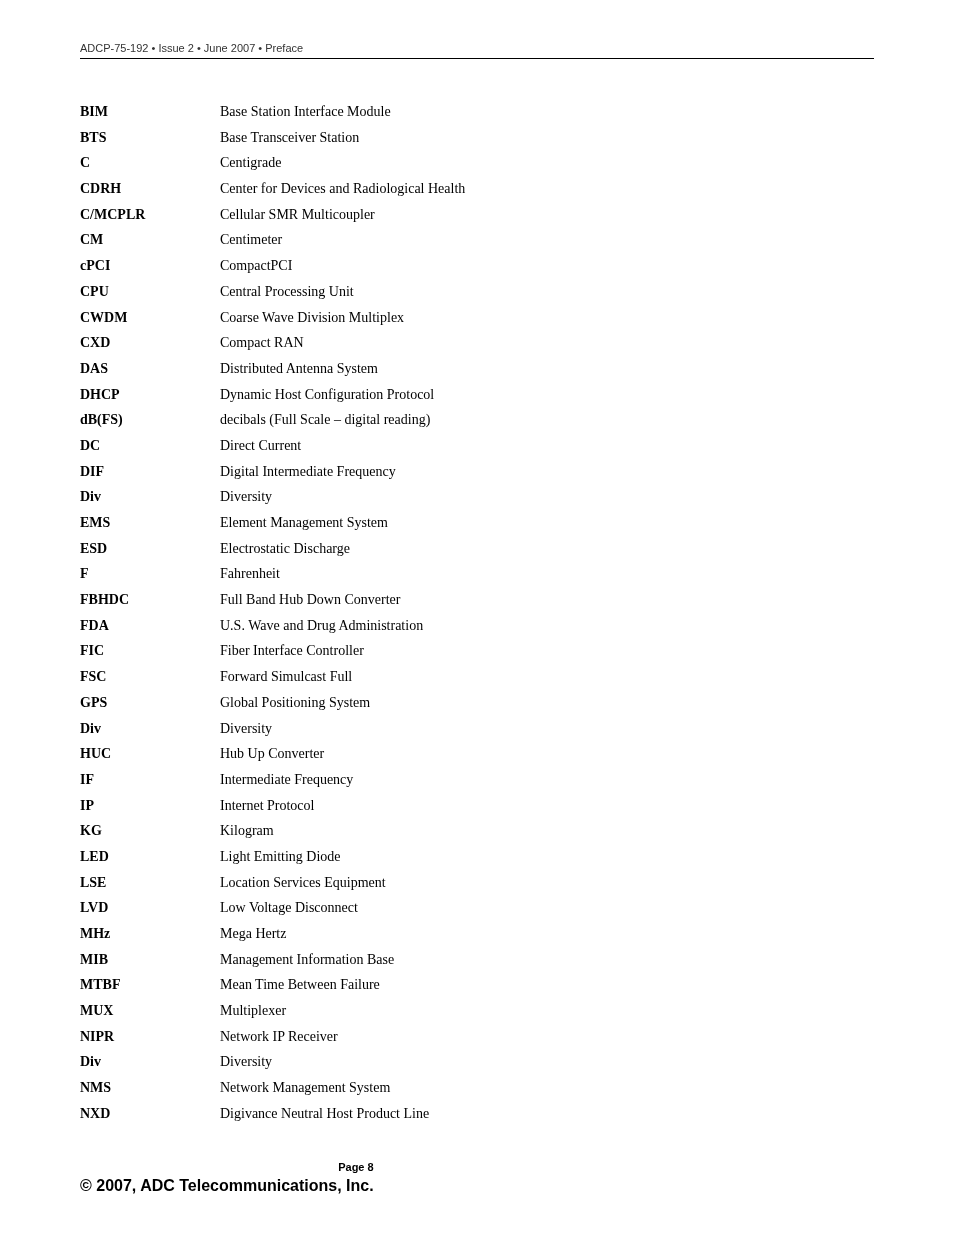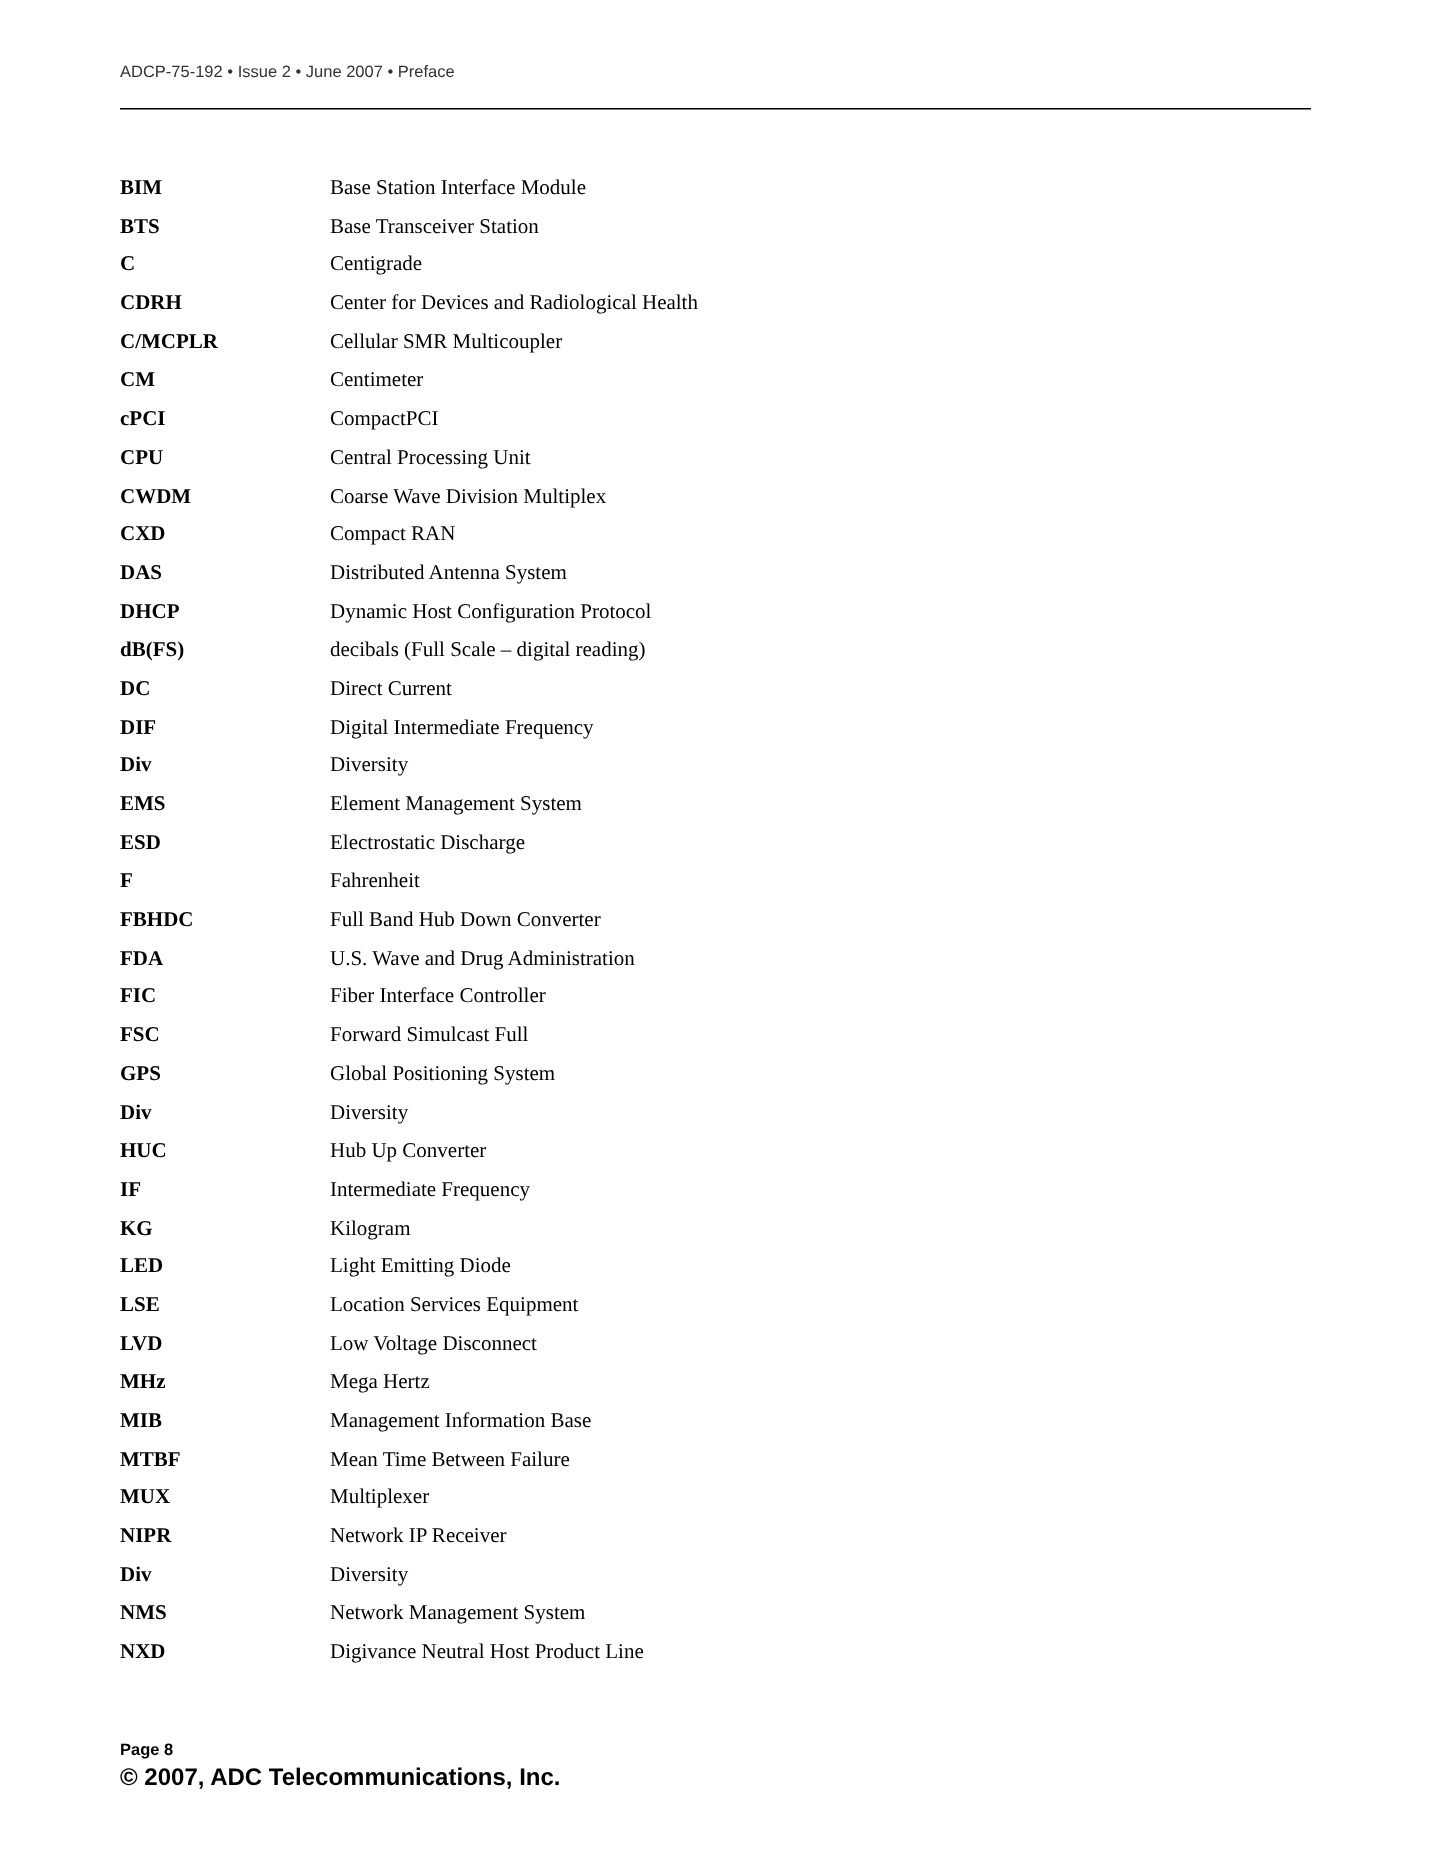--- a/index.html
+++ b/index.html
@@ -19,21 +19,21 @@
 
     .page {
       width: 954px;
       min-height: 1235px;
       padding: 40px 80px 60px 80px;
       position: relative;
     }
 
     .header {
       border-bottom: 1px solid #000;
-      padding-bottom: 16px;
+      padding-bottom: 2px;
       margin-bottom: 40px;
     }
 
     .header-text {
       font-size: 11px;
       font-family: Arial, sans-serif;
       color: #333;
     }
 
     .abbreviation-table {
@@ -64,20 +64,21 @@
       position: absolute;
       bottom: 40px;
       left: 80px;
     }
 
     .footer-text {
       font-size: 11px;
       font-family: Arial, sans-serif;
       font-weight: bold;
       line-height: 1.6;
+      text-align: right;
     }
 
     .footer-copyright {
       font-size: 16px;
       font-family: Arial, sans-serif;
       font-weight: bold;
     }
   </style>
 </head>
 <body>
@@ -192,20 +193,24 @@
         </tr>
         <tr>
           <td>HUC</td>
           <td>Hub Up Converter</td>
         </tr>
         <tr>
           <td>IF</td>
           <td>Intermediate Frequency</td>
         </tr>
         <tr>
+          <td>IP</td>
+          <td>Internet Protocol</td>
+        </tr>
+        <tr>
           <td>KG</td>
           <td>Kilogram</td>
         </tr>
         <tr>
           <td>LED</td>
           <td>Light Emitting Diode</td>
         </tr>
         <tr>
           <td>LSE</td>
           <td>Location Services Equipment</td>

